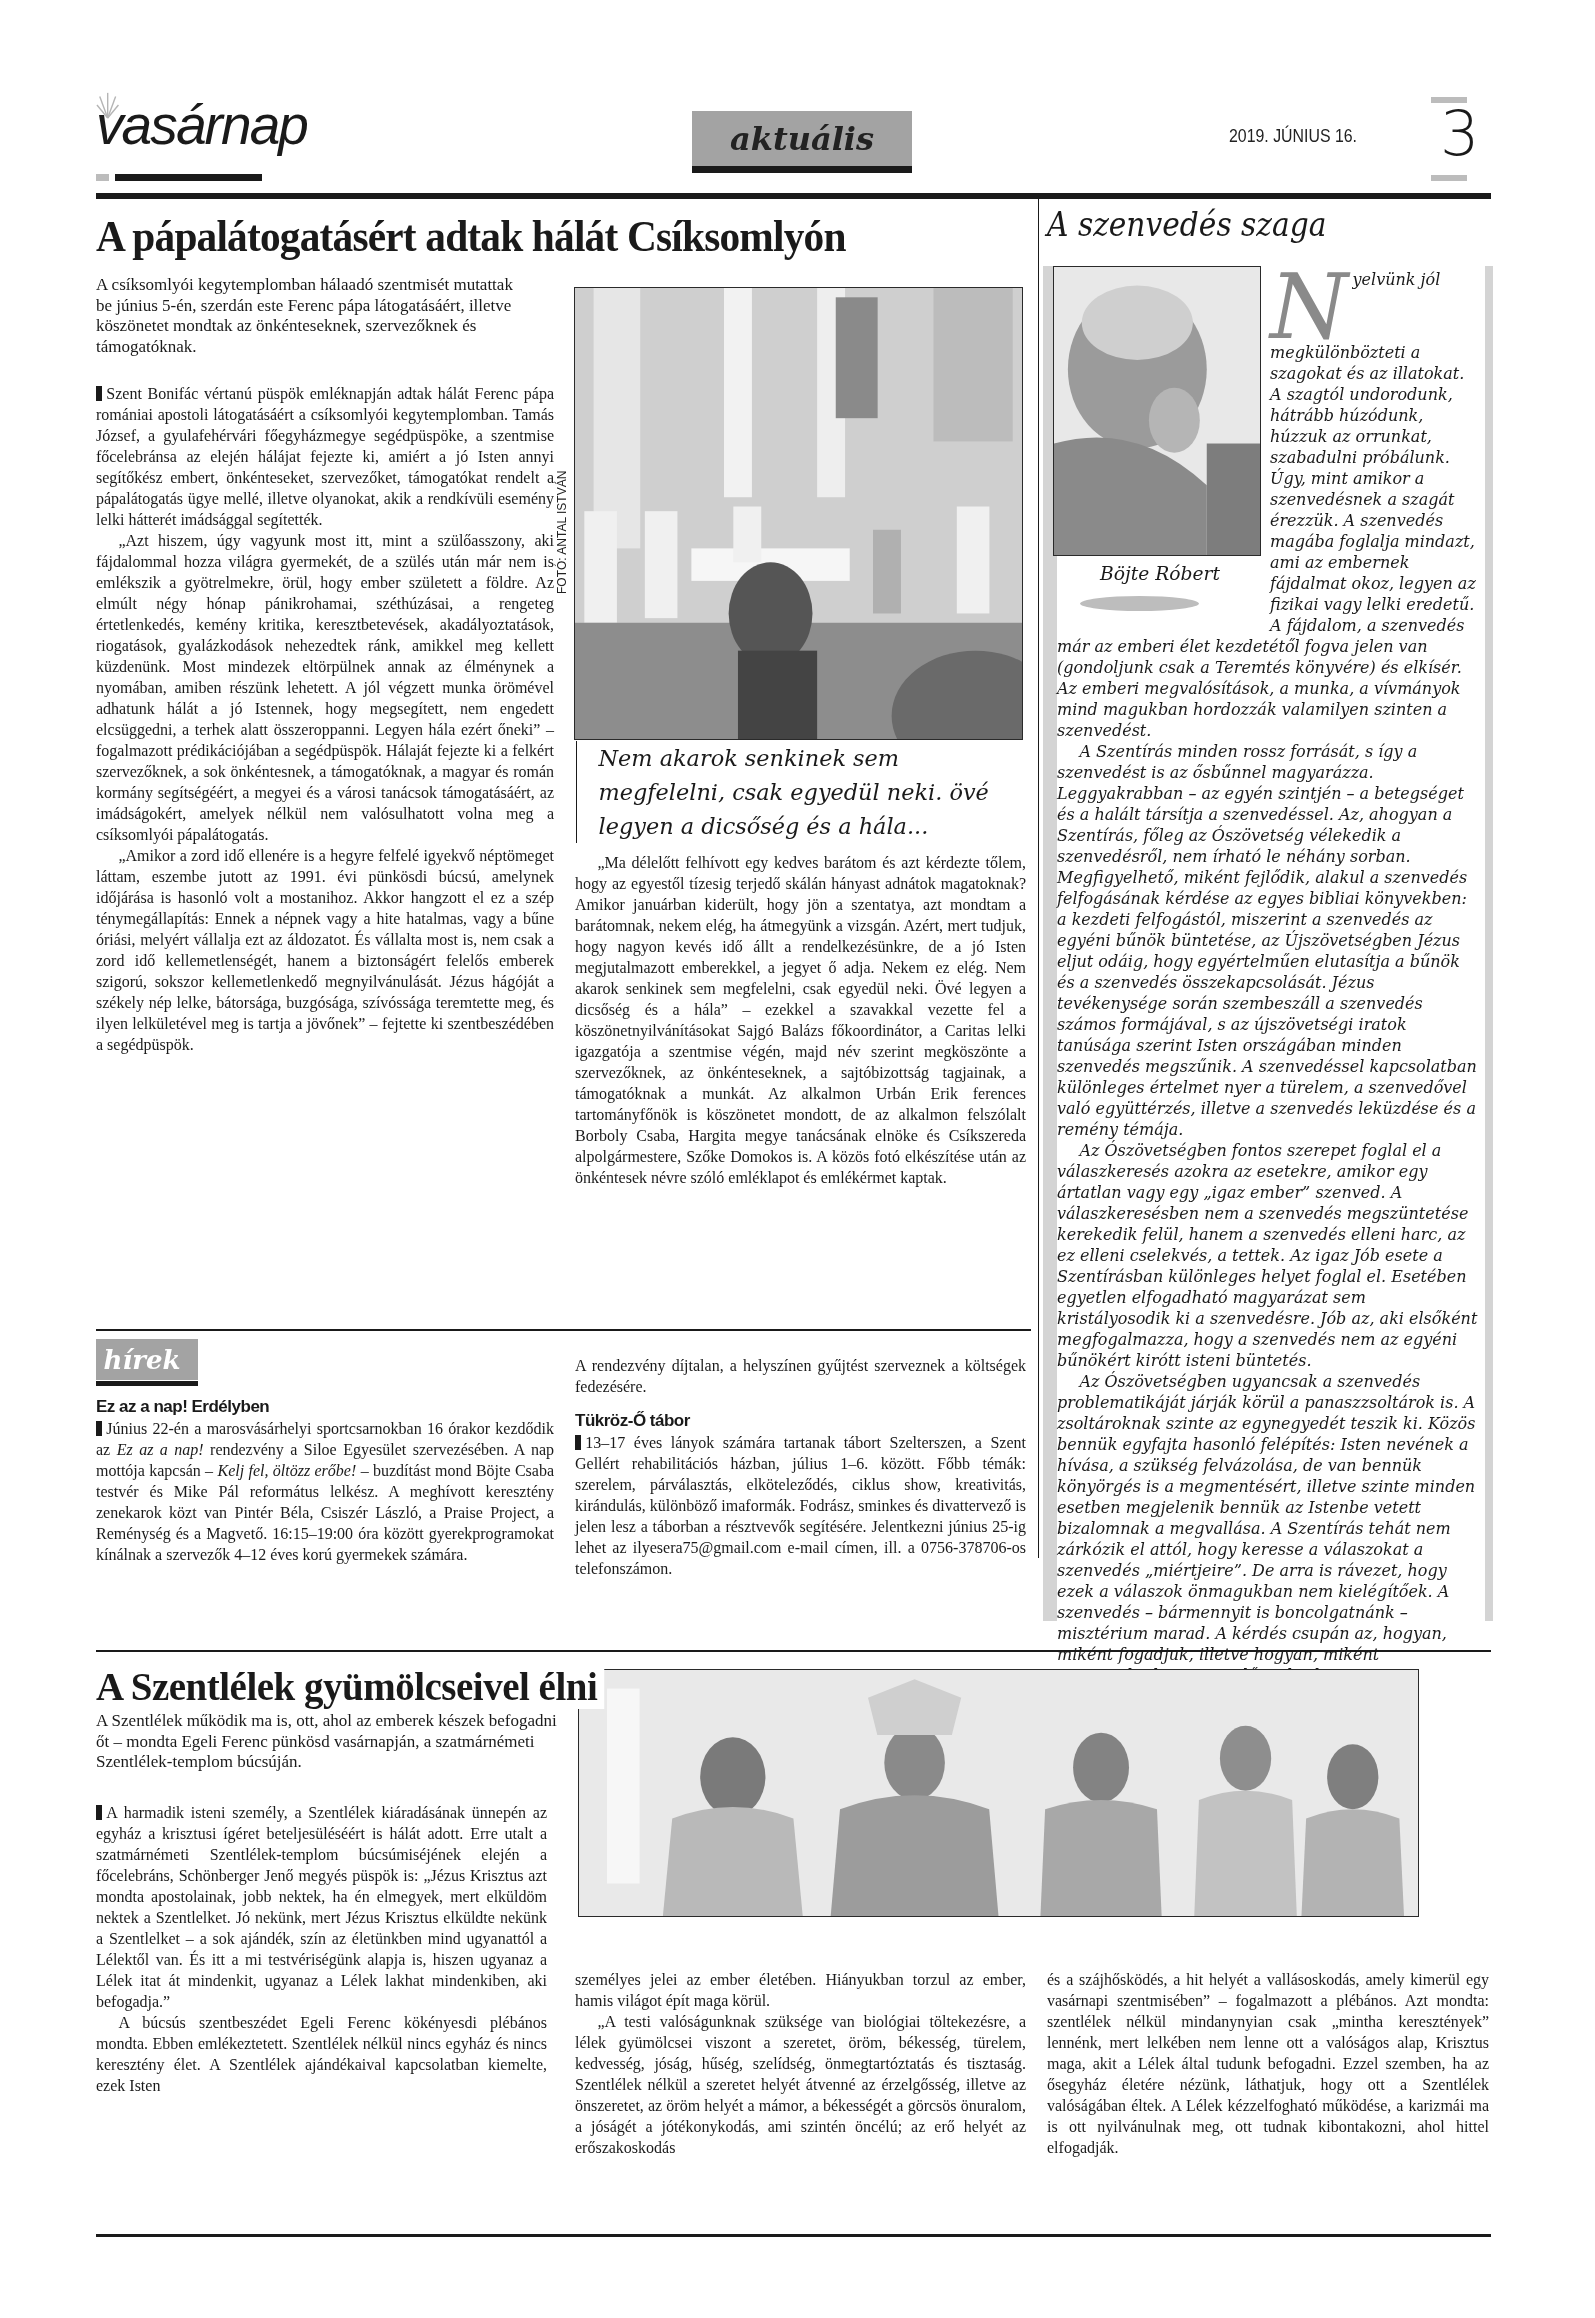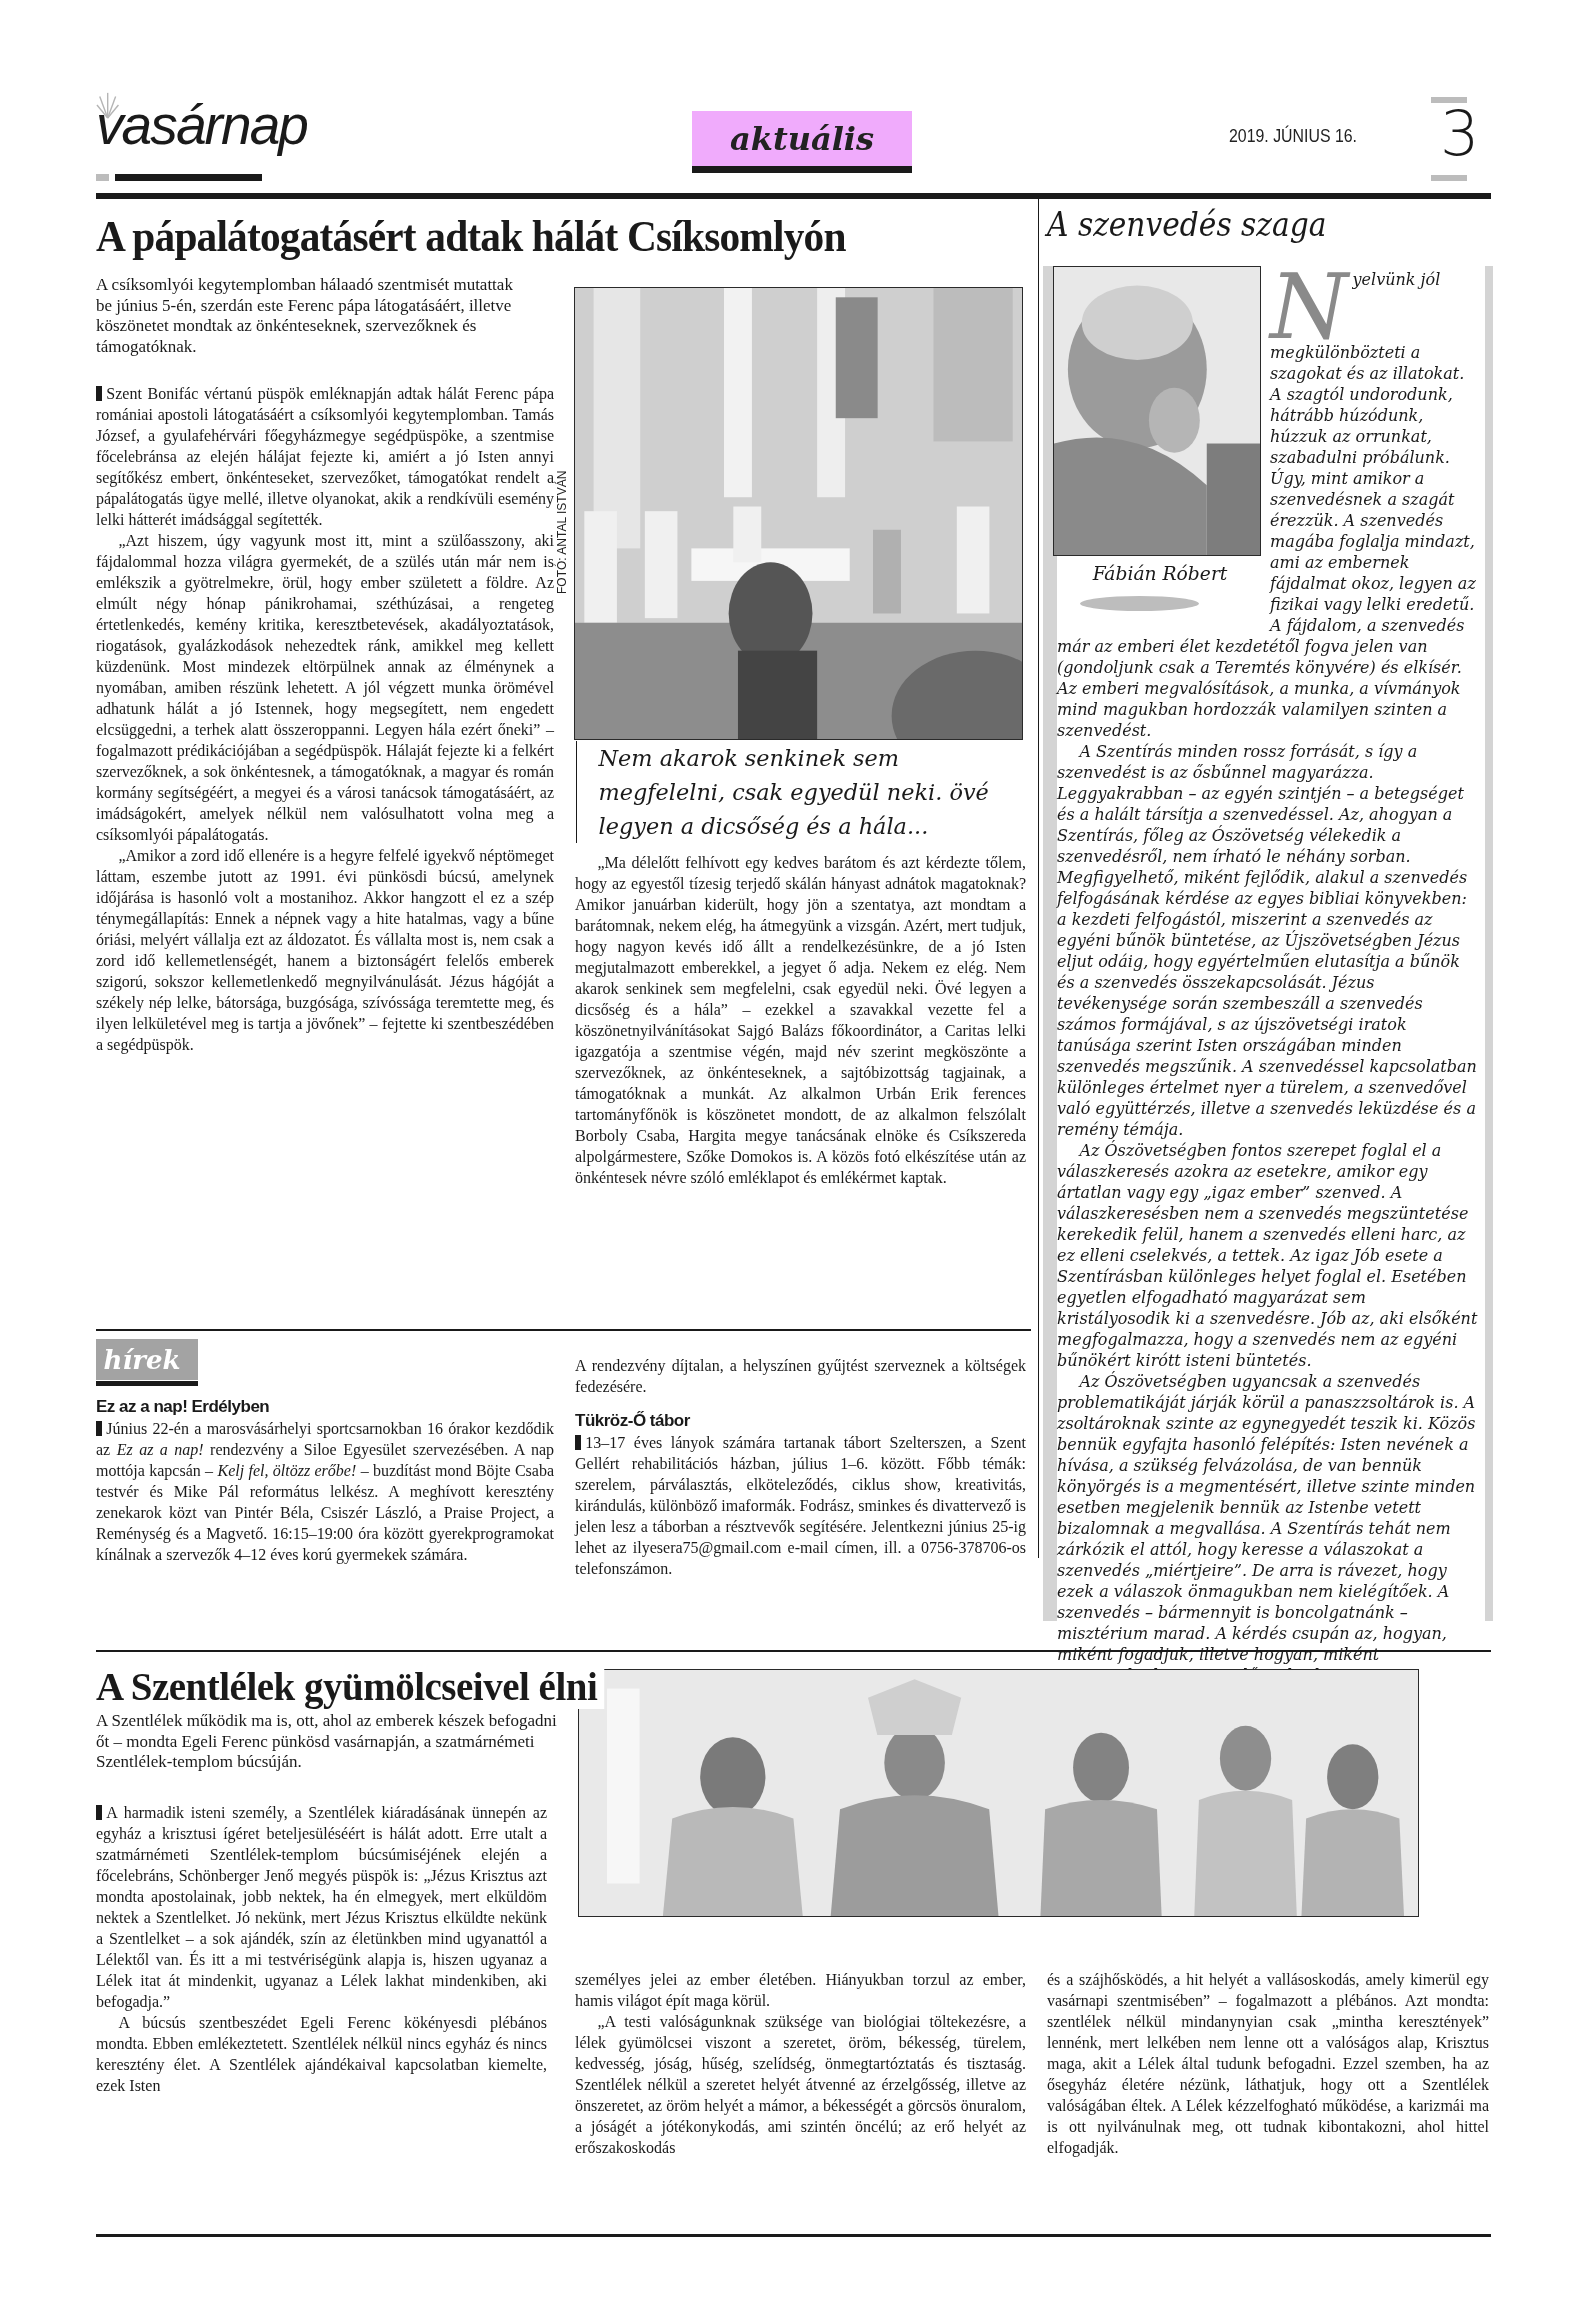--- a/index.html
+++ b/index.html
@@ -2,21 +2,21 @@
 <html style="font-size:7.5px"><head>
 <meta charset="utf-8">
 <style>
   html,body{margin:0;padding:0;background:#fff;}
   body{width:1595px;height:2319px;position:relative;overflow:hidden;font-family:"DejaVu Serif",serif;color:#1a1a1a;}
   .abs{position:absolute;}
   .masthead-logo{left:96px;top:98px;font-family:Liberation Sans, sans-serif;font-style:italic;font-size:55px;letter-spacing:-1.9px;color:#1a1a1a;line-height:1;}
   .logo-star{left:96px;top:91px;width:23.4px;height:28px;}
   .logo-bar-grey{left:96px;top:174px;width:13px;height:6.5px;background:#bcbcbc;}
   .logo-bar-black{left:115px;top:174px;width:147px;height:6.5px;background:#1a1a1a;}
-  .section-tab{left:692px;top:111px;width:220px;height:55px;background:#f0abfc;display:flex;align-items:center;justify-content:center;font-style:italic;font-weight:bold;font-size:32px;color:#222;}
+  .section-tab{left:692px;top:111px;width:220px;height:55px;background:#a3a3a3;display:flex;align-items:center;justify-content:center;font-style:italic;font-weight:bold;font-size:32px;color:#222;}
   .section-tab-bar{left:692px;top:166px;width:220px;height:6.5px;background:#1a1a1a;}
   .date{left:1229px;top:125px;font-family:"Liberation Sans Narrow","Liberation Sans",sans-serif;font-size:18.7px;color:#222;transform:scaleX(.85);transform-origin:left;}
   .page-num{left:1440px;top:103px;font-size:62px;line-height:1;color:#1a1a1a;font-family:"DejaVu Sans",sans-serif;font-weight:300;}
   .pn-bar-top{left:1431px;top:97px;width:36px;height:5.6px;background:#bcbcbc;}
   .pn-bar-bot{left:1431px;top:175px;width:36px;height:5.6px;background:#bcbcbc;}
   .rule-top{left:96px;top:193px;width:1395px;height:5.6px;background:#1a1a1a;}
   .vrule-right{left:1038px;top:193px;width:1.4px;height:1365px;background:#1a1a1a;}
   .headline-1{left:96px;top:214px;font-family:"Liberation Serif",serif;font-weight:bold;font-size:45px;letter-spacing:-0.9px;line-height:1;transform:scaleX(.92);transform-origin:left;white-space:nowrap;}
   .lead{font-family:"Liberation Serif",serif;font-weight:normal;font-size:17px;line-height:20.6px;}
   .body{font-family:"Liberation Serif",serif;font-size:16px;line-height:21px;text-align:justify;hyphens:auto;}
@@ -137,21 +137,21 @@
 <div class="abs portrait">
   <svg width="100%" height="100%" viewBox="0 0 445 620" preserveAspectRatio="none">
     <rect width="445" height="620" fill="#e8e8e8"></rect>
     <ellipse cx="180" cy="220" rx="150" ry="170" fill="#9b9b9b"></ellipse>
     <ellipse cx="180" cy="120" rx="120" ry="80" fill="#cfcfcf"></ellipse>
     <path d="M0 380 Q180 330 330 470 L330 620 L0 620 Z" fill="#8a8a8a"></path>
     <ellipse cx="260" cy="330" rx="55" ry="70" fill="#b5b5b5"></ellipse>
     <rect x="330" y="380" width="115" height="240" fill="#7d7d7d"></rect>
   </svg>
 </div>
-<div class="abs author-name">Fábián Róbert</div>
+<div class="abs author-name">Böjte Róbert</div>
 <div class="abs author-oval"></div>
 
 <div class="abs opinion-text" style="left:1057px;top:269px;width:421px;">
   <div style="float:left;width:213px;height:346px;"></div>
   <span class="dropcap">N</span><span>yelvünk jól megkülönbözteti a szagokat és az illatokat. A szagtól undorodunk, hátrább húzódunk, húzzuk az orrunkat, szabadulni próbálunk. Úgy, mint amikor a szenvedésnek a szagát érezzük.  A szenvedés magába foglalja mindazt, ami az embernek fájdalmat okoz, legyen az fizikai vagy lelki eredetű. A fájdalom, a szenvedés már az emberi élet kezdetétől fogva jelen van (gondoljunk csak a Teremtés könyvére) és elkísér. Az emberi megvalósítások, a munka, a vívmányok mind magukban hordozzák valamilyen szinten a szenvedést.</span>
   <p>A Szentírás minden rossz forrását, s így a szenvedést is az ősbűnnel magyarázza. Leggyakrabban – az egyén szintjén – a betegséget és a halált társítja a szenvedéssel. Az, ahogyan a Szentírás, főleg az Ószövetség vélekedik a szenvedésről, nem írható le néhány sorban. Megfigyelhető, miként fejlődik, alakul a szenvedés felfogásának kérdése az egyes bibliai könyvekben: a kezdeti felfogástól, miszerint a szenvedés az egyéni bűnök büntetése, az Újszövetségben Jézus eljut odáig, hogy egyértelműen elutasítja a bűnök és a szenvedés összekapcsolását. Jézus tevékenysége során szembeszáll a szenvedés számos formájával, s az újszövetségi iratok tanúsága szerint Isten országában minden szenvedés megszűnik. A szenvedéssel kapcsolatban különleges értelmet nyer a türelem, a szenvedővel való együttérzés, illetve a szenvedés leküzdése és a remény témája.</p>
   <p>Az Ószövetségben fontos szerepet foglal el a válaszkeresés azokra az esetekre, amikor egy ártatlan vagy egy „igaz ember” szenved. A válaszkeresésben nem a szenvedés megszüntetése kerekedik felül, hanem a szenvedés elleni harc, az ez elleni cselekvés, a tettek. Az igaz Jób esete a Szentírásban különleges helyet foglal el. Esetében egyetlen elfogadható magyarázat sem kristályosodik ki a szenvedésre. Jób az, aki elsőként megfogalmazza, hogy a szenvedés nem az egyéni bűnökért kirótt isteni büntetés.</p>
   <p>Az Ószövetségben ugyancsak a szenvedés problematikáját járják körül a panaszzsoltárok is. A zsoltároknak szinte az egynegyedét teszik ki. Közös bennük egyfajta hasonló felépítés: Isten nevének a hívása, a szükség felvázolása, de van bennük könyörgés is a megmentésért, illetve szinte minden esetben megjelenik bennük az Istenbe vetett bizalomnak a megvallása. A Szentírás tehát nem zárkózik el attól, hogy keresse a válaszokat a szenvedés „miértjeire”. De arra is rávezet, hogy ezek a válaszok önmagukban nem kielégítőek. A szenvedés – bármennyit is boncolgatnánk – misztérium marad. A kérdés csupán az, hogyan, miként fogadjuk, illetve hogyan, miként viszonyulunk a szenvedő emberhez.</p>
 </div>
 

